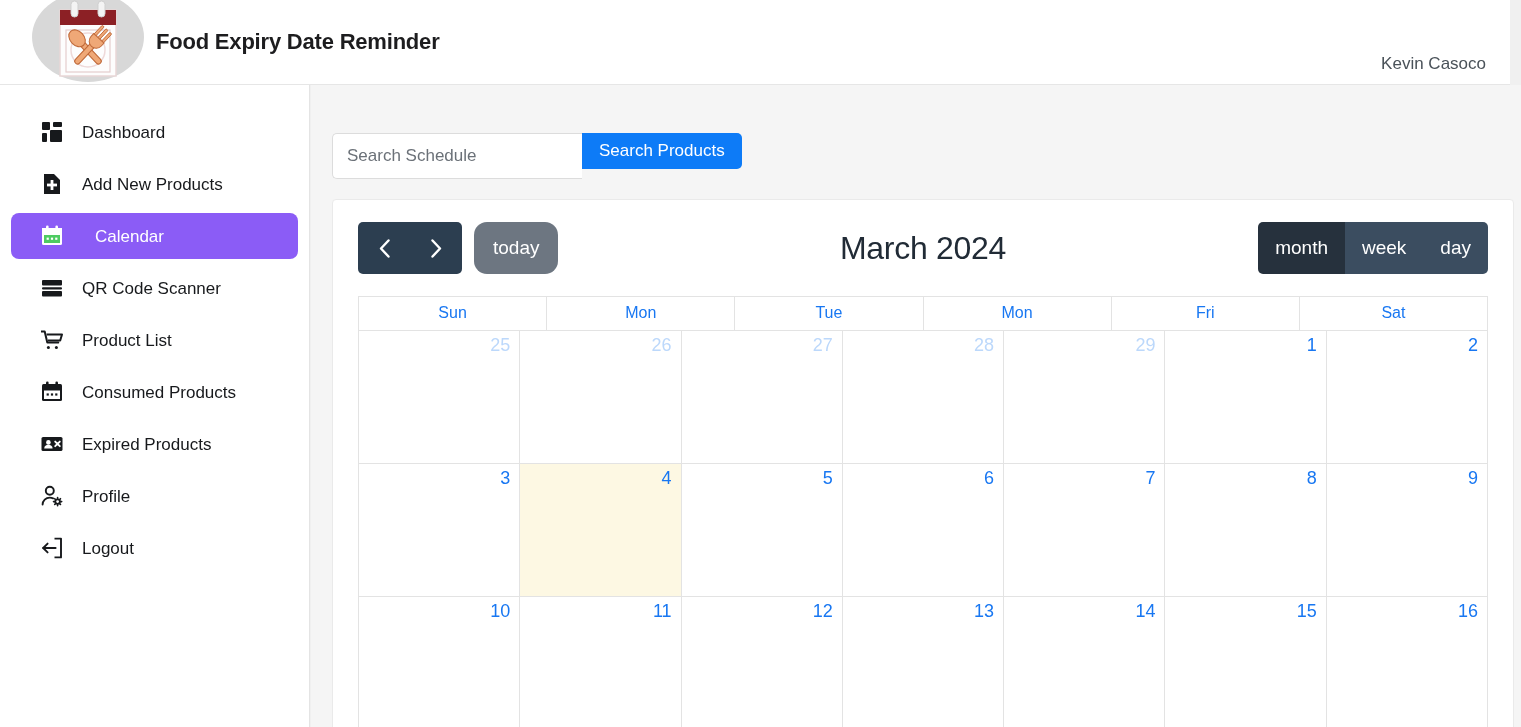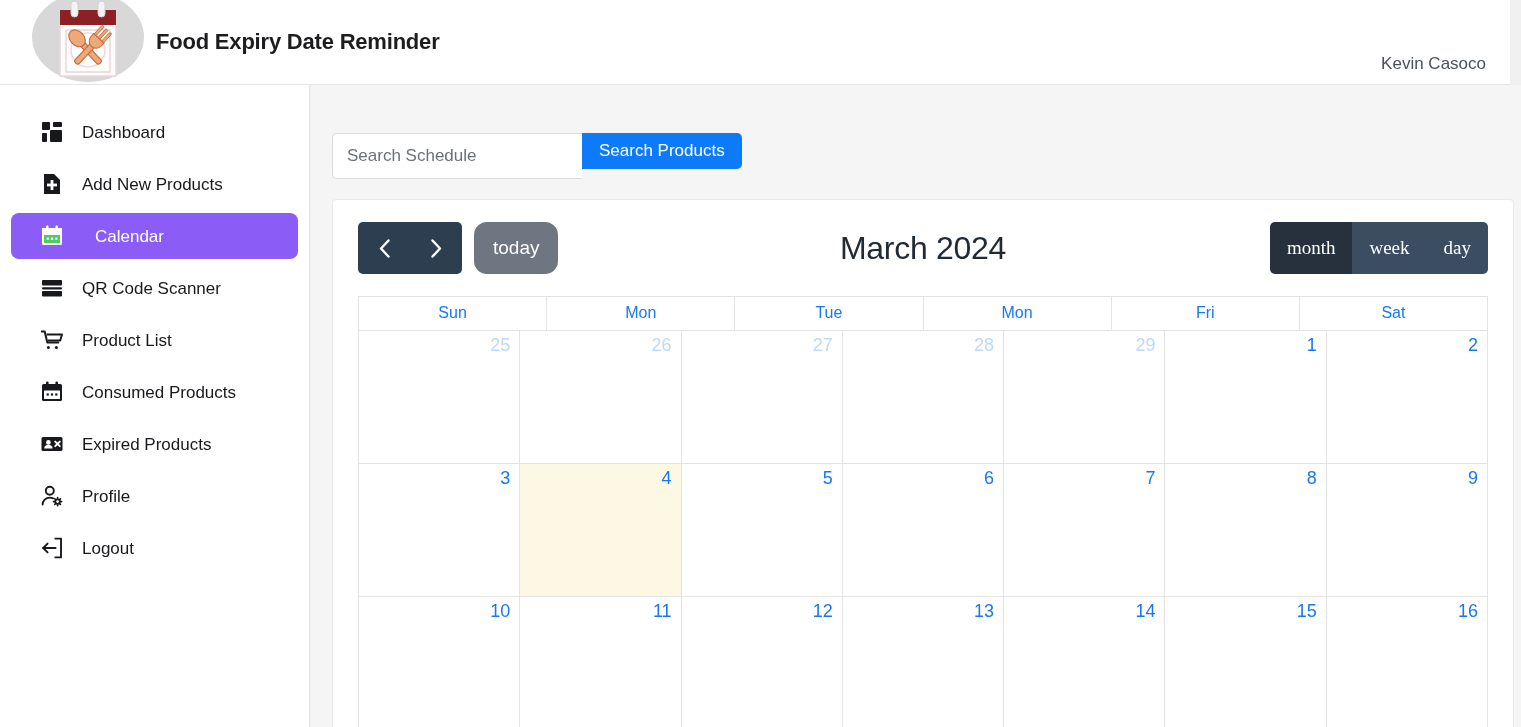--- a/index.html
+++ b/index.html
@@ -222,21 +222,21 @@
     display: flex;
   }
   .view-btn {
     background: #3b4d60;
     border: none;
     color: #ffffff;
     height: 52px;
     padding: 0 17px;
     font-size: 19px;
     cursor: pointer;
-    font-family: Liberation Serif, serif;
+    font-family: Liberation Sans, sans-serif;
   }
   .view-btn.active { background: #26313d; }
   .view-btn.first { border-radius: 5px 0 0 5px; }
   .view-btn.last  { border-radius: 0 5px 5px 0; }
 
   
   .cal-grid {
     border: 1px solid #e3e3e3;
     border-bottom: none;
   }

